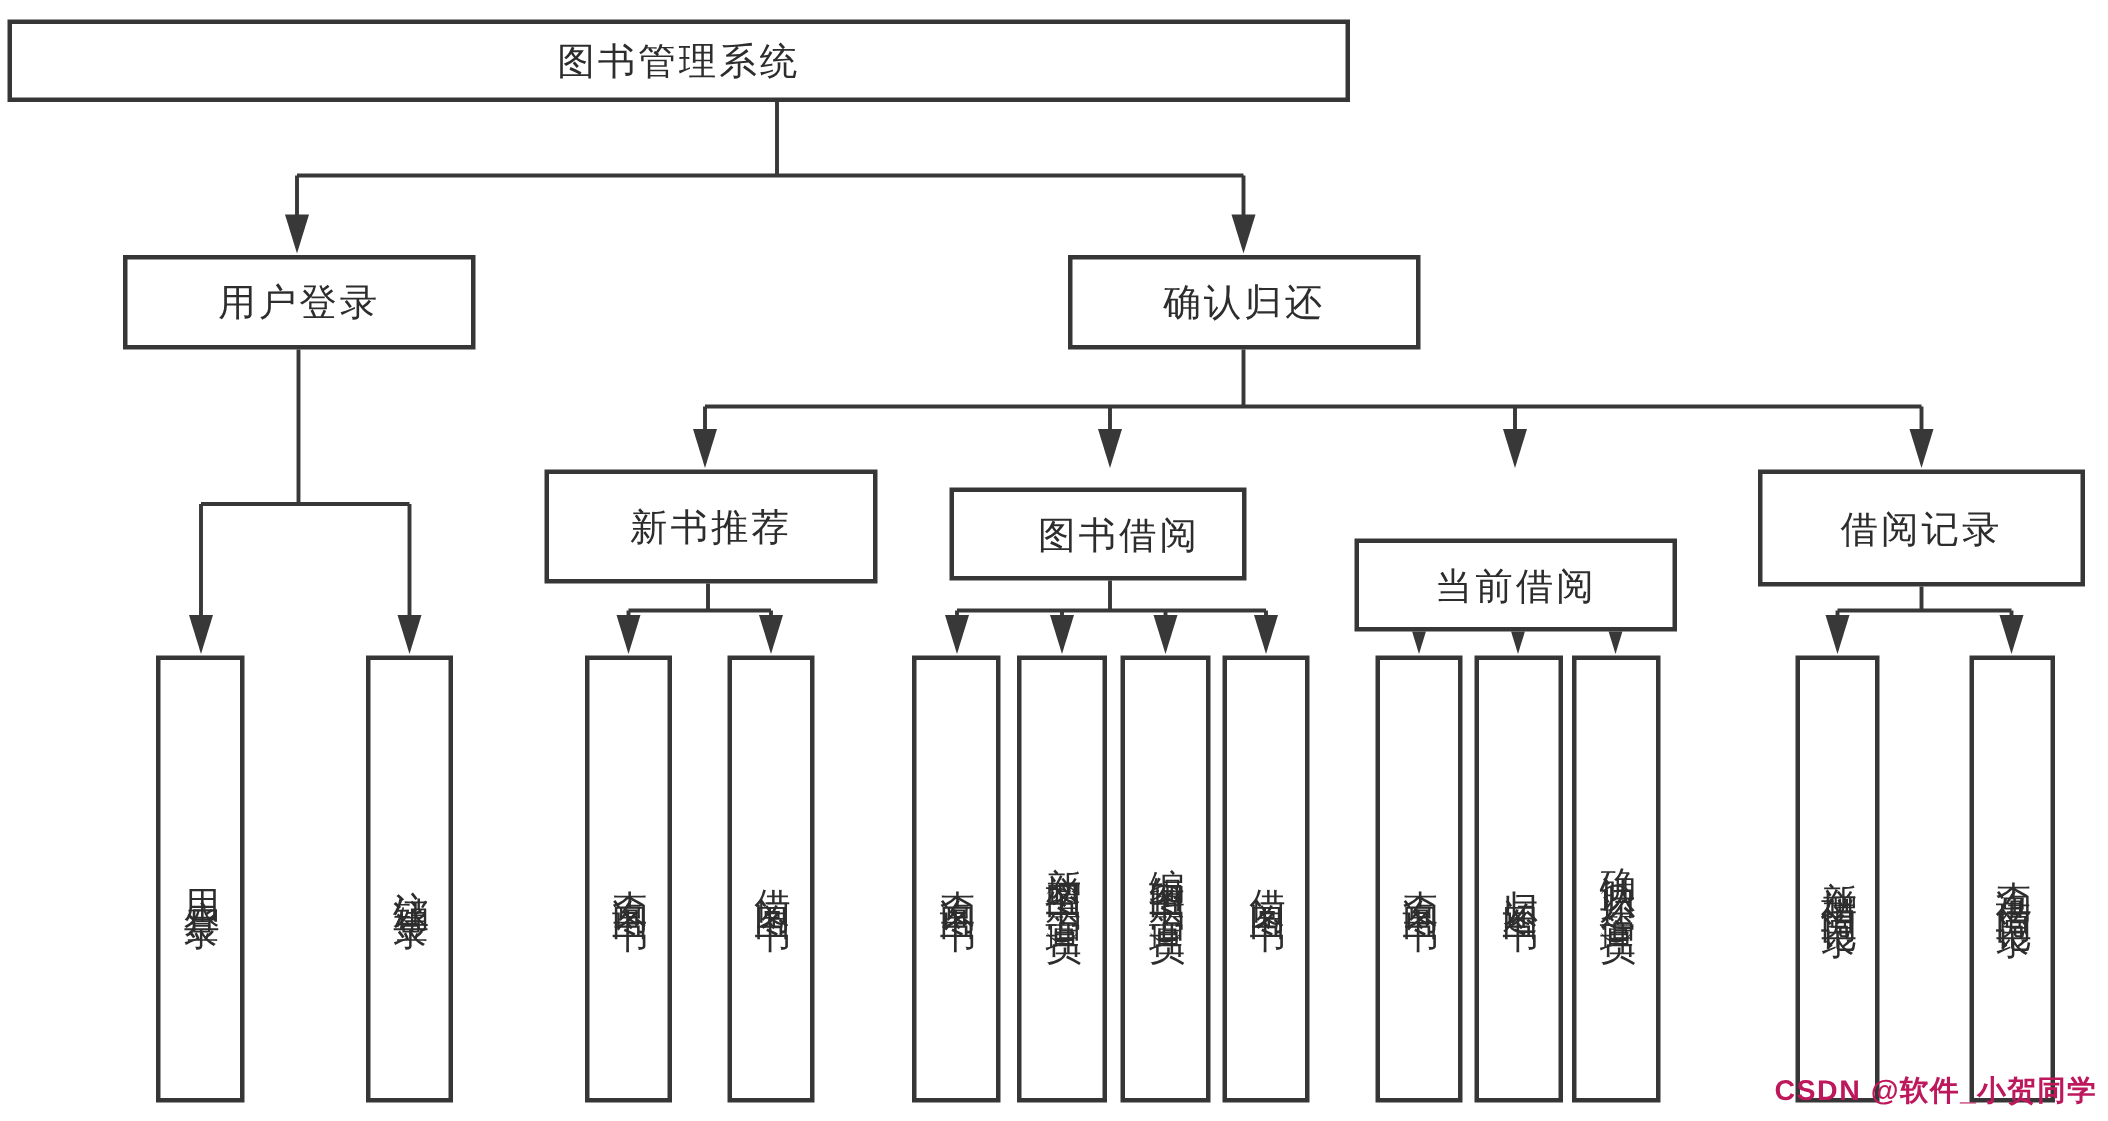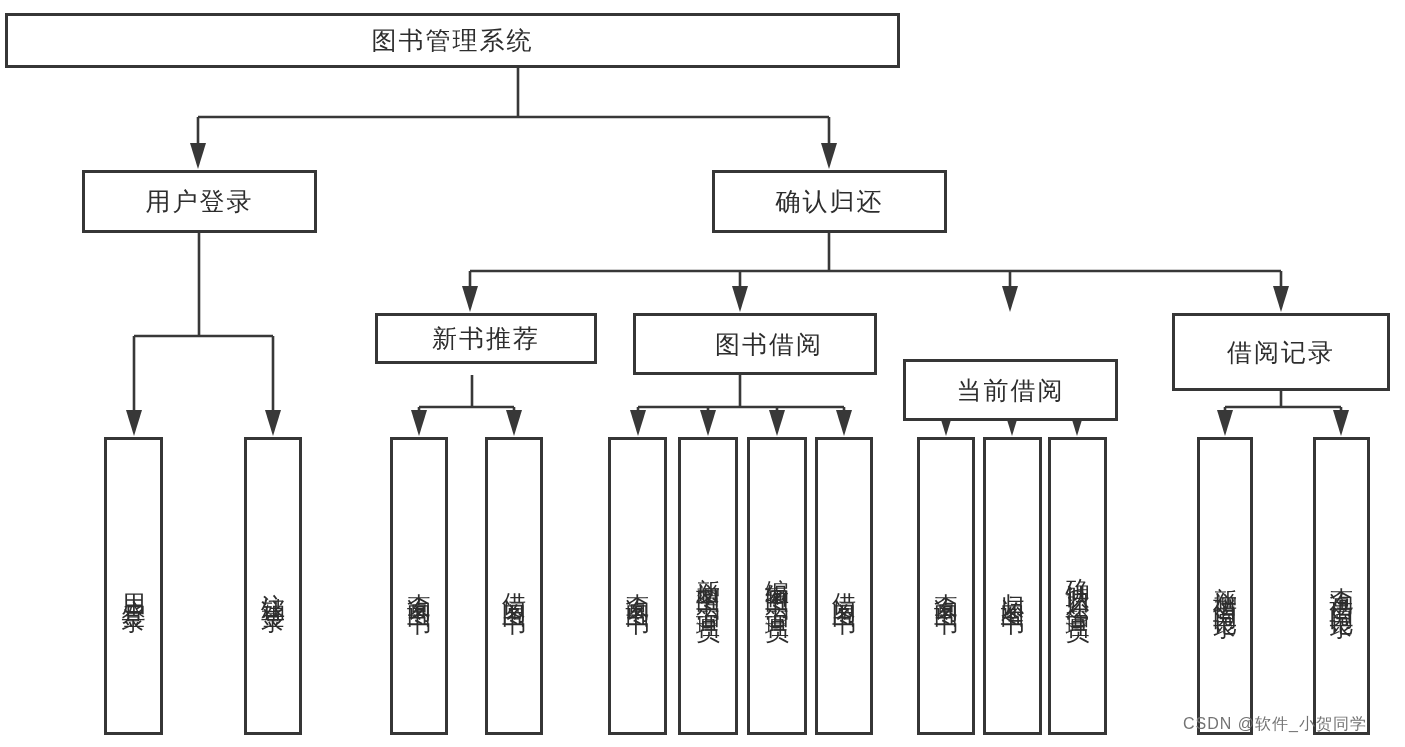--- a/index.html
+++ b/index.html
@@ -47,25 +47,26 @@
     font-size: 24px;
     letter-spacing: 6px;
     line-height: 1;
     white-space: nowrap;
     color: #2d2d2d;
   }
   #watermark {
     position: absolute;
     left: 1183px;
     top: 714px;
-    font-size: 16px;
+    font-size: 19px;
     letter-spacing: 1px;
-    color: #737373;
+    color: #be185d;
     z-index: 3;
     white-space: nowrap;
+    font-weight: bold;
   }
   .wire { stroke: #383838; stroke-width: 2.6; fill: none; }
   .head { fill: #383838; stroke: none; }
 </style>
 </head>
 <body>
 
 <div id="stage">
 
   <svg id="wires" width="1405" height="747" viewBox="0 0 1405 747">
@@ -116,22 +117,22 @@
       <polygon class="head" points="1217,410 1233,410 1225,436"></polygon>
       <polygon class="head" points="1333,410 1349,410 1341,436"></polygon>
     </g>
   </svg>
 
   <div class="hbox" style="left:5px; top:13px; width:895px; height:55px;">图书管理系统</div>
 
   <div class="hbox" style="left:82px; top:170px; width:235px; height:63px;">用户登录</div>
   <div class="hbox" style="left:712px; top:170px; width:235px; height:63px;">确认归还</div>
 
-  <div class="hbox" style="left:363px; top:313px; width:222px; height:51px;margin-left:12px;">新书推荐</div>
-  <div class="hbox" style="left:633px; top:313px; width:244px; height:62px;padding-left:28px;">图书借阅</div>
+  <div class="hbox" style="left:363px; top:313px; width:222px; height:76px;">新书推荐</div>
+  <div class="hbox" style="left:633px; top:325px; width:198px; height:62px;padding-left:28px;">图书借阅</div>
   <div class="hbox" style="left:903px; top:313px; width:215px; height:62px;margin-top:46px;">当前借阅</div>
   <div class="hbox" style="left:1172px; top:313px; width:218px; height:78px;">借阅记录</div>
 
   <div class="vbox" style="left:104px; width:59px;">
     <span>用户登录</span>
   </div>
   <div class="vbox" style="left:244px; width:58px;">
     <span>注销登录</span>
   </div>
 

